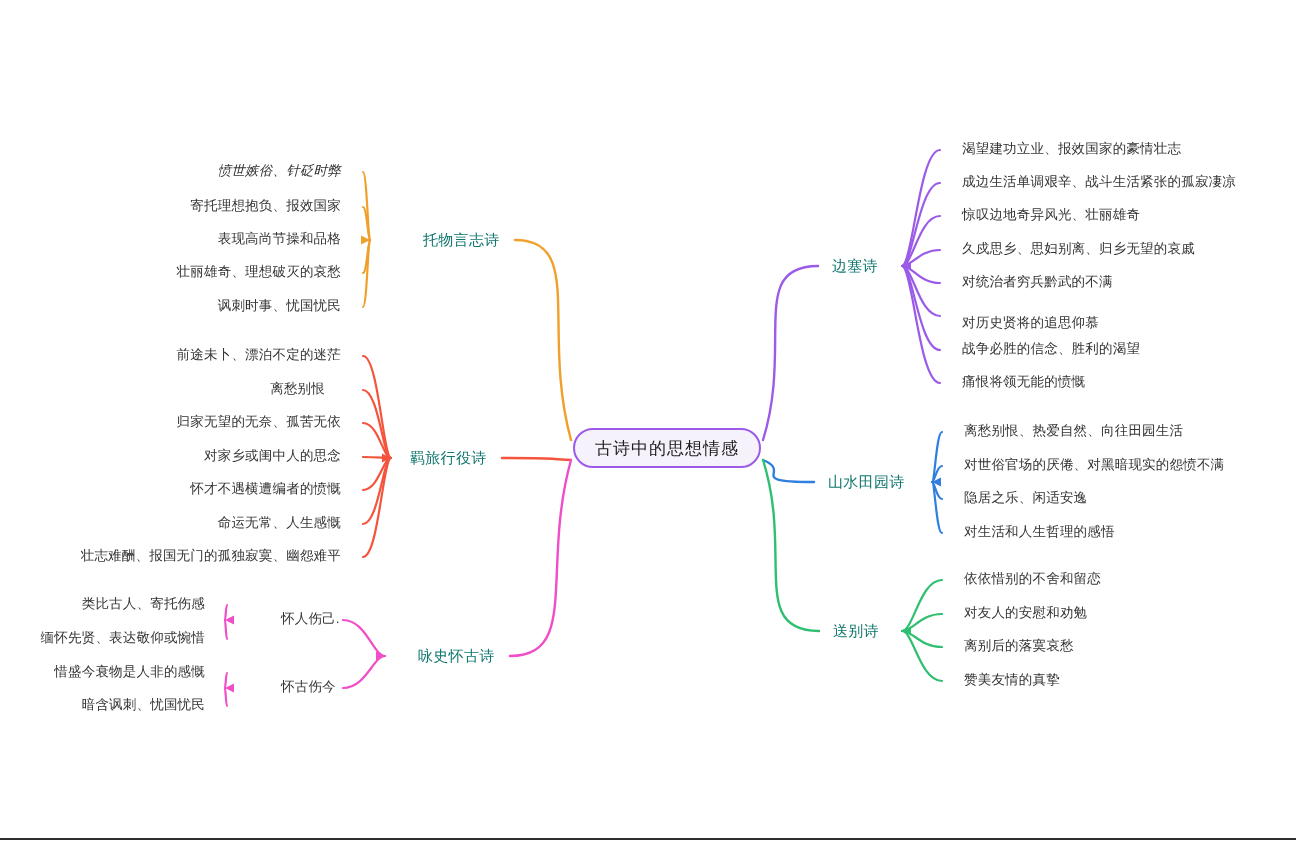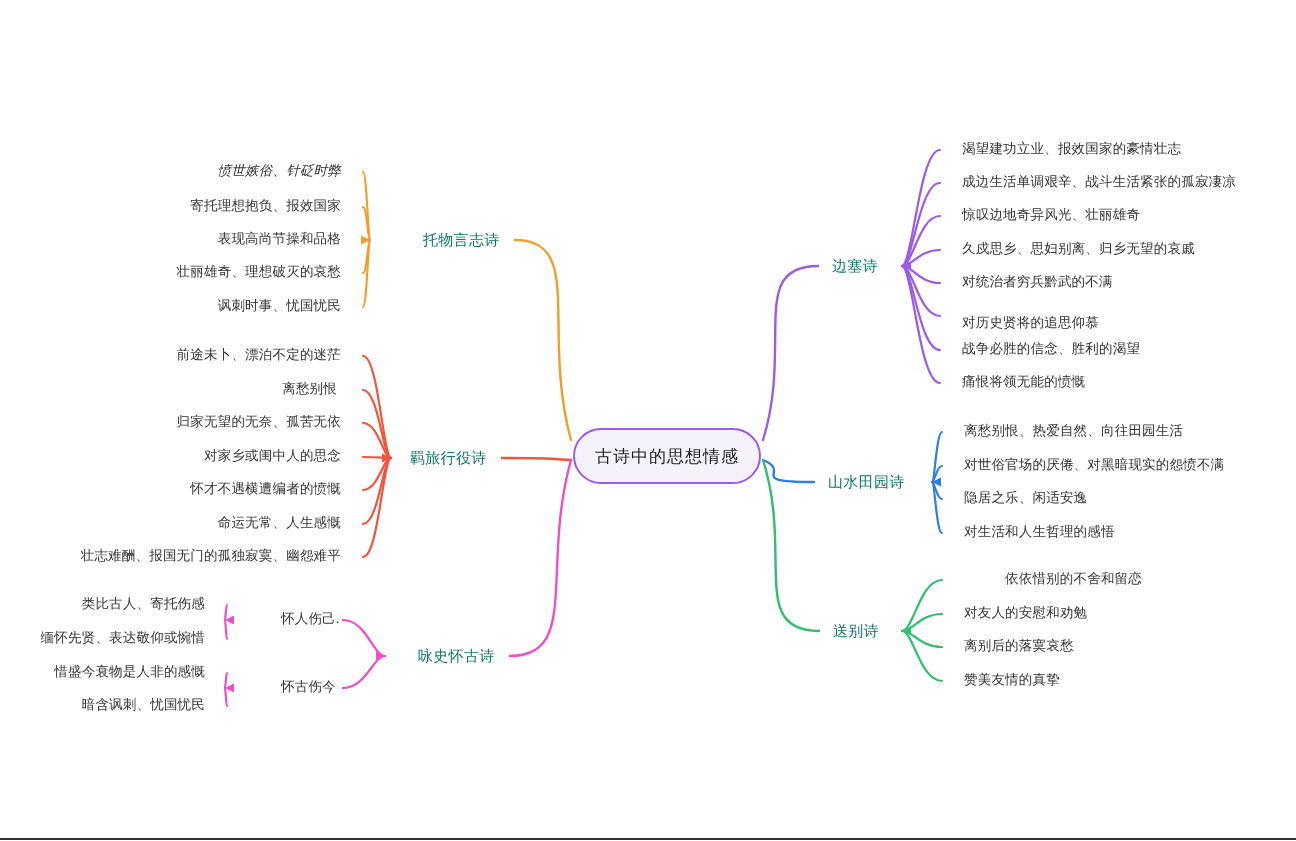--- a/index.html
+++ b/index.html
@@ -122,33 +122,33 @@
       <path d="M 932 482 L 941 477.4 L 941 486.6 Z" fill="#2f7fe0"></path>
       <path d="M 814 482 C 744 482, 793 472.1, 763 460" fill="none" stroke="#2f7fe0" stroke-width="2.4" stroke-linecap="round"></path>
       <path d="M 942 580 C 920 580, 913.2 631, 902 631" fill="none" stroke="#2fbf71" stroke-width="2.2" stroke-linecap="round"></path>
       <path d="M 942 614 C 920 614, 913.2 631, 902 631" fill="none" stroke="#2fbf71" stroke-width="2.2" stroke-linecap="round"></path>
       <path d="M 942 647 C 920 647, 913.2 631, 902 631" fill="none" stroke="#2fbf71" stroke-width="2.2" stroke-linecap="round"></path>
       <path d="M 942 681 C 920 681, 913.2 631, 902 631" fill="none" stroke="#2fbf71" stroke-width="2.2" stroke-linecap="round"></path>
       <path d="M 902 631 L 911 626.4 L 911 635.6 Z" fill="#2fbf71"></path>
       <path d="M 819 631 C 749 631, 793 554.05, 763 460" fill="none" stroke="#2fbf71" stroke-width="2.4" stroke-linecap="round"></path>
     </svg>
 
-  <div id="center-node" class="center-node" style="left: 573px; top: 428px; width: 188px; height: 56px; background: rgb(246, 242, 252); border: 2.5px solid rgb(155, 91, 232);">
+  <div id="center-node" class="center-node" style="left: 573px; top: 428px; width: 188px; height: 40px; background: rgb(246, 242, 252); border: 2.5px solid rgb(155, 91, 232);">
     <span>古诗中的思想情感</span>
   </div>
 
   <div id="nodes-layer">
       <div class="node leaf-label leaf-left" style="left: 341px; top: 164px; font-style: italic;">愤世嫉俗、针砭时弊</div>
       <div class="node leaf-label leaf-left" style="left: 341px; top: 199px;">寄托理想抱负、报效国家</div>
       <div class="node leaf-label leaf-left" style="left: 341px; top: 232px;">表现高尚节操和品格</div>
       <div class="node leaf-label leaf-left" style="left: 341px; top: 265px;">壮丽雄奇、理想破灭的哀愁</div>
       <div class="node leaf-label leaf-left" style="left: 341px; top: 299px;">讽刺时事、忧国忧民</div>
       <div class="node branch-label" style="left: 423px; top: 232px;">托物言志诗</div>
       <div class="node leaf-label leaf-left" style="left: 341px; top: 348px;">前途未卜、漂泊不定的迷茫</div>
-      <div class="node leaf-label leaf-left" style="left: 337px; top: 382px;">离愁别恨</div>
+      <div class="node leaf-label leaf-left" style="left: 325px; top: 382px;">离愁别恨</div>
       <div class="node leaf-label leaf-left" style="left: 341px; top: 415px;">归家无望的无奈、孤苦无依</div>
       <div class="node leaf-label leaf-left" style="left: 341px; top: 449px;">对家乡或闺中人的思念</div>
       <div class="node leaf-label leaf-left" style="left: 341px; top: 482px;">怀才不遇横遭编者的愤慨</div>
       <div class="node leaf-label leaf-left" style="left: 341px; top: 516px;">命运无常、人生感慨</div>
       <div class="node leaf-label leaf-left" style="left: 341px; top: 549px;">壮志难酬、报国无门的孤独寂寞、幽怨难平</div>
       <div class="node branch-label" style="left: 410px; top: 450px;">羁旅行役诗</div>
       <div class="node leaf-label leaf-left" style="left: 205px; top: 597px;">类比古人、寄托伤感</div>
       <div class="node leaf-label leaf-left" style="left: 205px; top: 631px;">缅怀先贤、表达敬仰或惋惜</div>
       <div class="node sub-label" style="left: 281px; top: 612px;">怀人伤己.</div>
       <div class="node leaf-label leaf-left" style="left: 205px; top: 665px;">惜盛今衰物是人非的感慨</div>
@@ -162,21 +162,21 @@
       <div class="node leaf-label leaf-right" style="left: 962px; top: 275px;">对统治者穷兵黔武的不满</div>
       <div class="node leaf-label leaf-right" style="left: 962px; top: 316px;">对历史贤将的追思仰慕</div>
       <div class="node leaf-label leaf-right" style="left: 962px; top: 342px;">战争必胜的信念、胜利的渴望</div>
       <div class="node leaf-label leaf-right" style="left: 962px; top: 375px;">痛恨将领无能的愤慨</div>
       <div class="node branch-label" style="left: 832px; top: 258px;">边塞诗</div>
       <div class="node leaf-label leaf-right" style="left: 964px; top: 424px;">离愁别恨、热爱自然、向往田园生活</div>
       <div class="node leaf-label leaf-right" style="left: 964px; top: 458px;">对世俗官场的厌倦、对黑暗现实的怨愤不满</div>
       <div class="node leaf-label leaf-right" style="left: 964px; top: 491px;">隐居之乐、闲适安逸</div>
       <div class="node leaf-label leaf-right" style="left: 964px; top: 525px;">对生活和人生哲理的感悟</div>
       <div class="node branch-label" style="left: 828px; top: 474px;">山水田园诗</div>
-      <div class="node leaf-label leaf-right" style="left: 964px; top: 572px; margin-left: 41px;">依依惜别的不舍和留恋</div>
+      <div class="node leaf-label leaf-right" style="left: 964px; top: 572px;">依依惜别的不舍和留恋</div>
       <div class="node leaf-label leaf-right" style="left: 964px; top: 606px;">对友人的安慰和劝勉</div>
       <div class="node leaf-label leaf-right" style="left: 964px; top: 639px;">离别后的落寞哀愁</div>
       <div class="node leaf-label leaf-right" style="left: 964px; top: 673px;">赞美友情的真挚</div>
       <div class="node branch-label" style="left: 833px; top: 623px;">送别诗</div>
     </div>
 
   <div id="bottom-rule" style="top: 838px; background: rgb(47, 47, 47);"></div>
 </div>
 
 </body></html>

